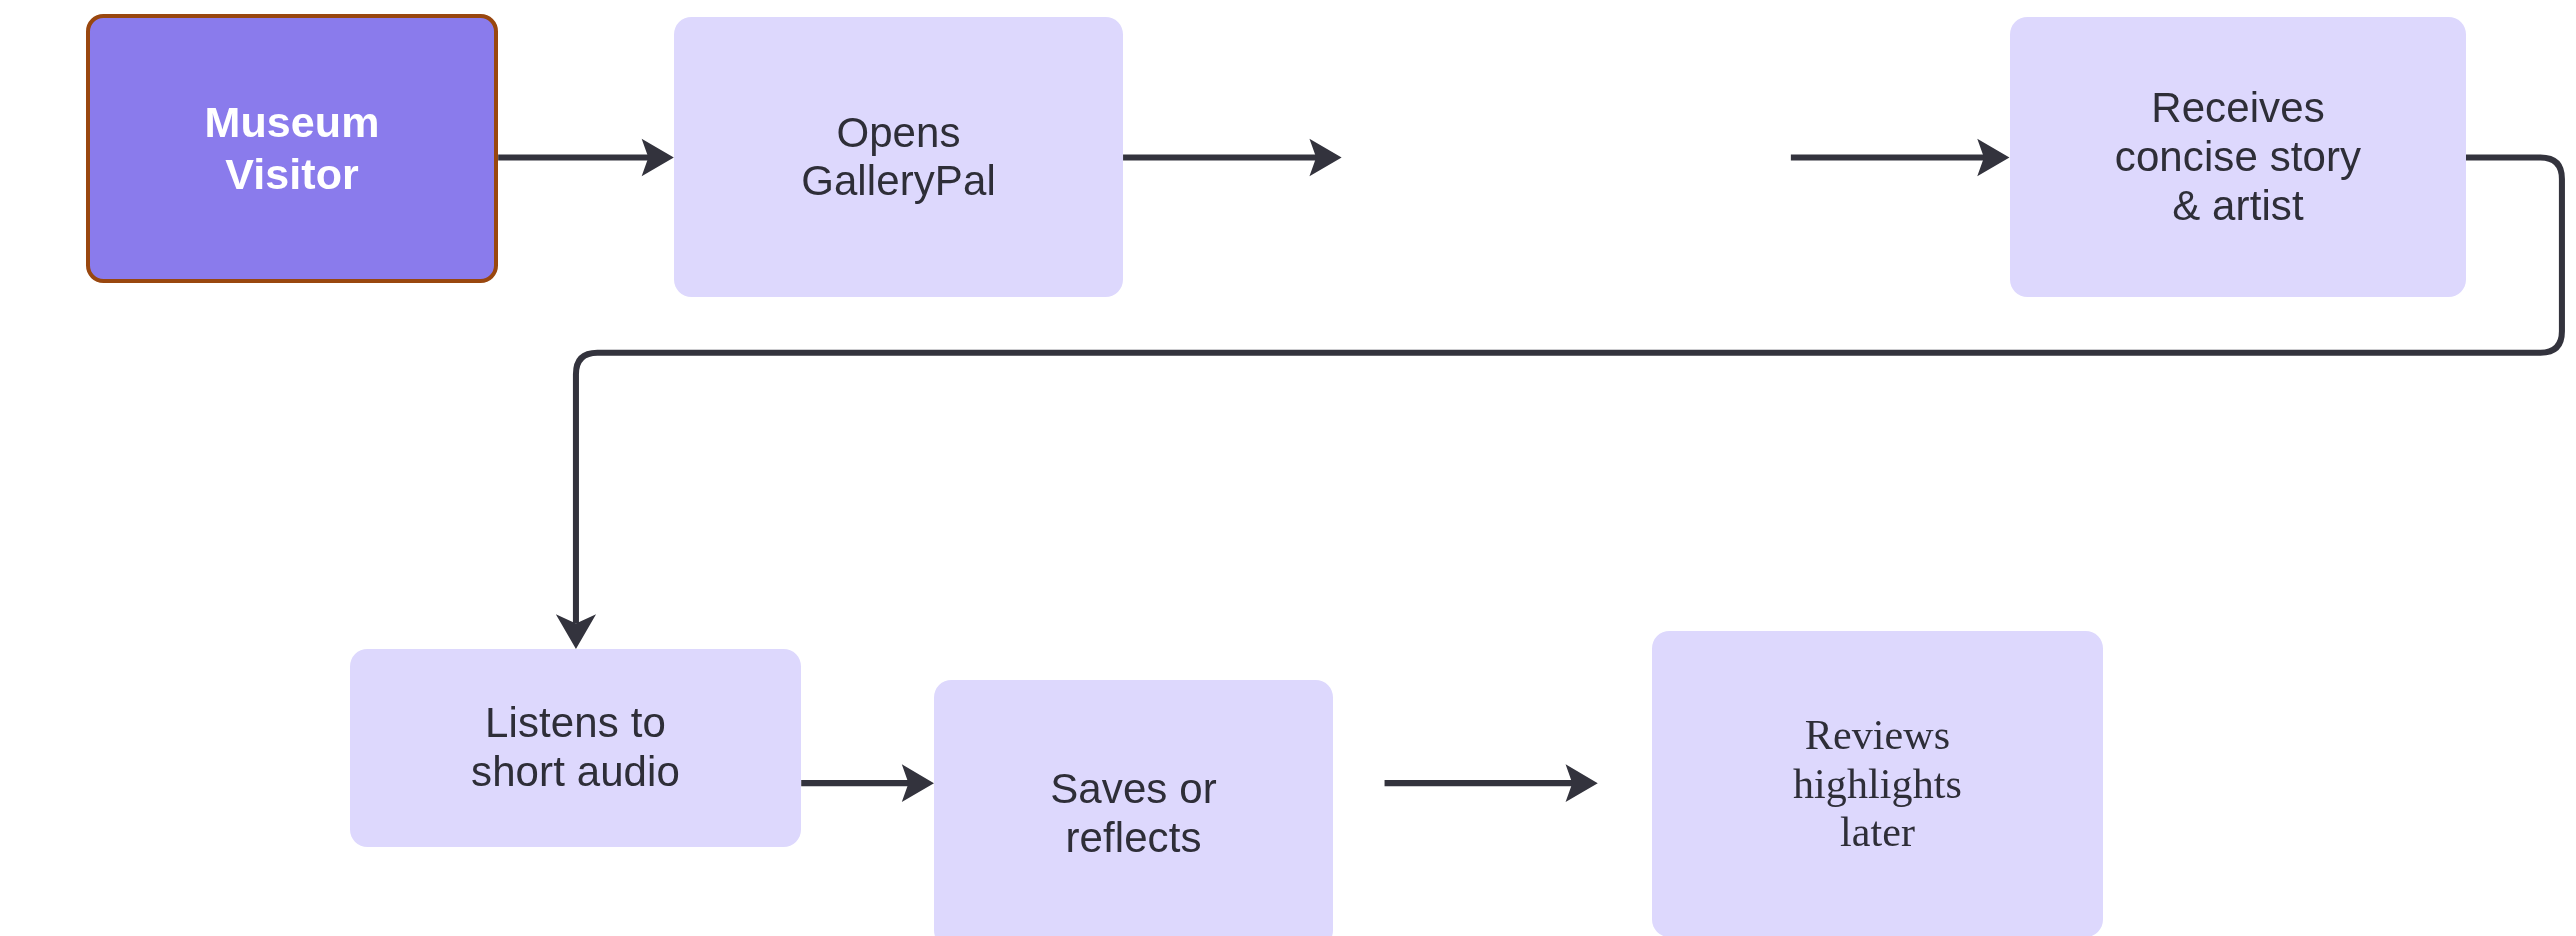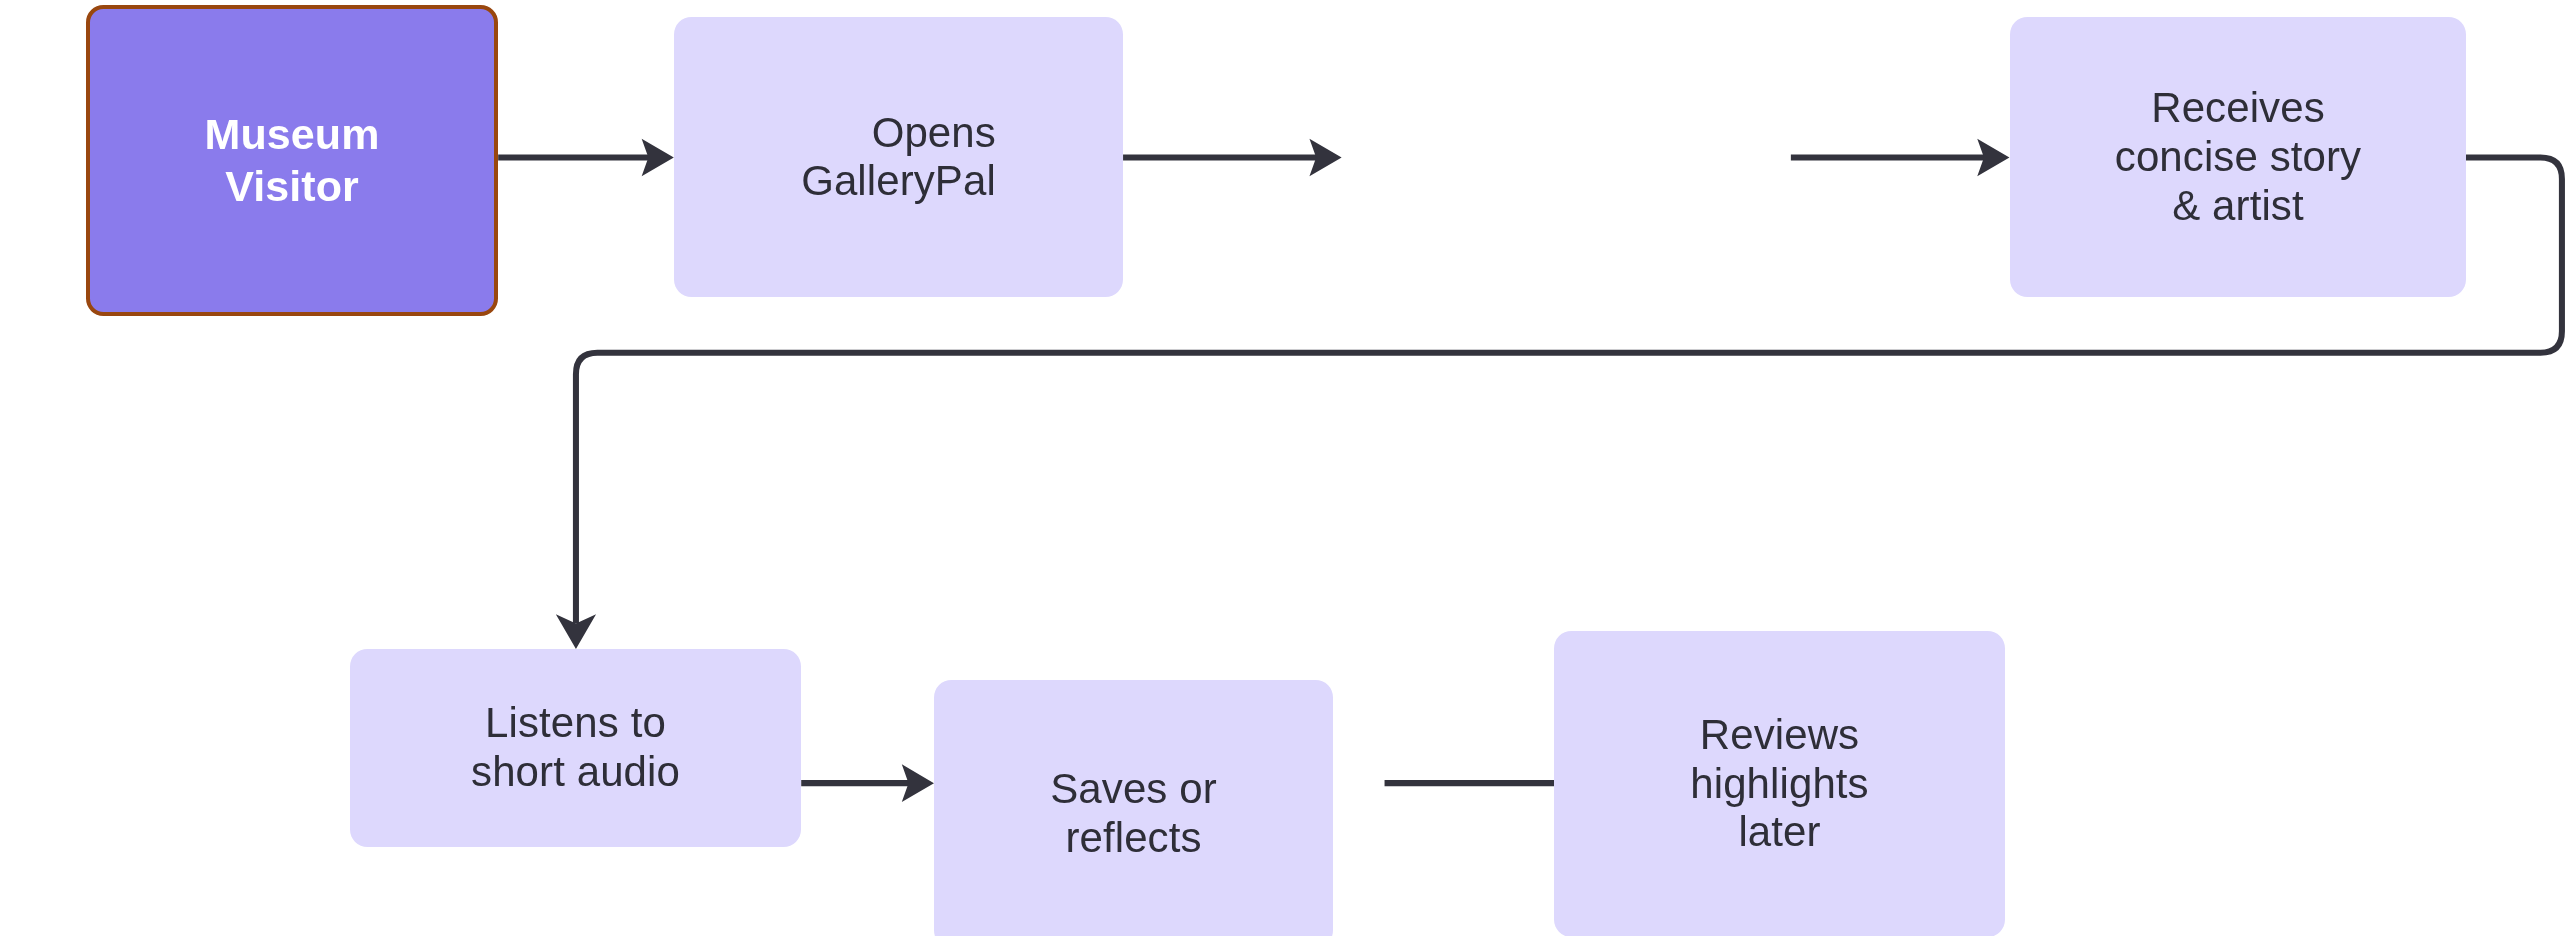--- a/index.html
+++ b/index.html
@@ -109,26 +109,26 @@
       <path class="edge-head" d="M 1392 1168 L 1344 1140 L 1354 1168 L 1344 1196 Z"></path>
     </g>
 
     <g>
       <path class="edge-line" d="M 2064 1168 L 2350 1168"></path>
       <path class="edge-head" d="M 2382 1168 L 2334 1140 L 2344 1168 L 2334 1196 Z"></path>
     </g>
 
   </svg>
 
-  <div class="node-box actor" style="left:86px; top:5px; width:412px; height:311px;">
+  <div class="node-box actor" style="left:86px; top:14px; width:412px; height:269px;">
     <span class="node-label">Museum
 Visitor</span>
   </div>
 
-  <div class="node-box plain" style="left:674px; top:17.4px; width:449px; height:280px;text-align:right;">
+  <div class="node-box plain" style="left:674px; top:17.4px; width:449px; height:280px;">
     <span class="node-label">Opens
 GalleryPal</span>
   </div>
 
 
   <div class="node-box plain" style="left:2010px; top:17.4px; width:456px; height:280px;">
     <span class="node-label">Receives
 concise story
 &amp; artist</span>
   </div>
@@ -136,20 +136,20 @@
   <div class="node-box plain" style="left:350px; top:649px; width:451px; height:198px;">
     <span class="node-label">Listens to
 short audio</span>
   </div>
 
   <div class="node-box plain" style="left:934px; top:680px; width:399px; height:268px;">
     <span class="node-label">Saves or
 reflects</span>
   </div>
 
-  <div class="node-box plain" style="left:1554px; top:631px; width:451px; height:306px;">
+  <div class="node-box plain" style="left:1652px; top:631px; width:451px; height:306px;font-family:Liberation Serif, serif;">
     <span class="node-label">Reviews
 highlights
 later</span>
   </div>
 
 </div>
 
 
 </body></html>

